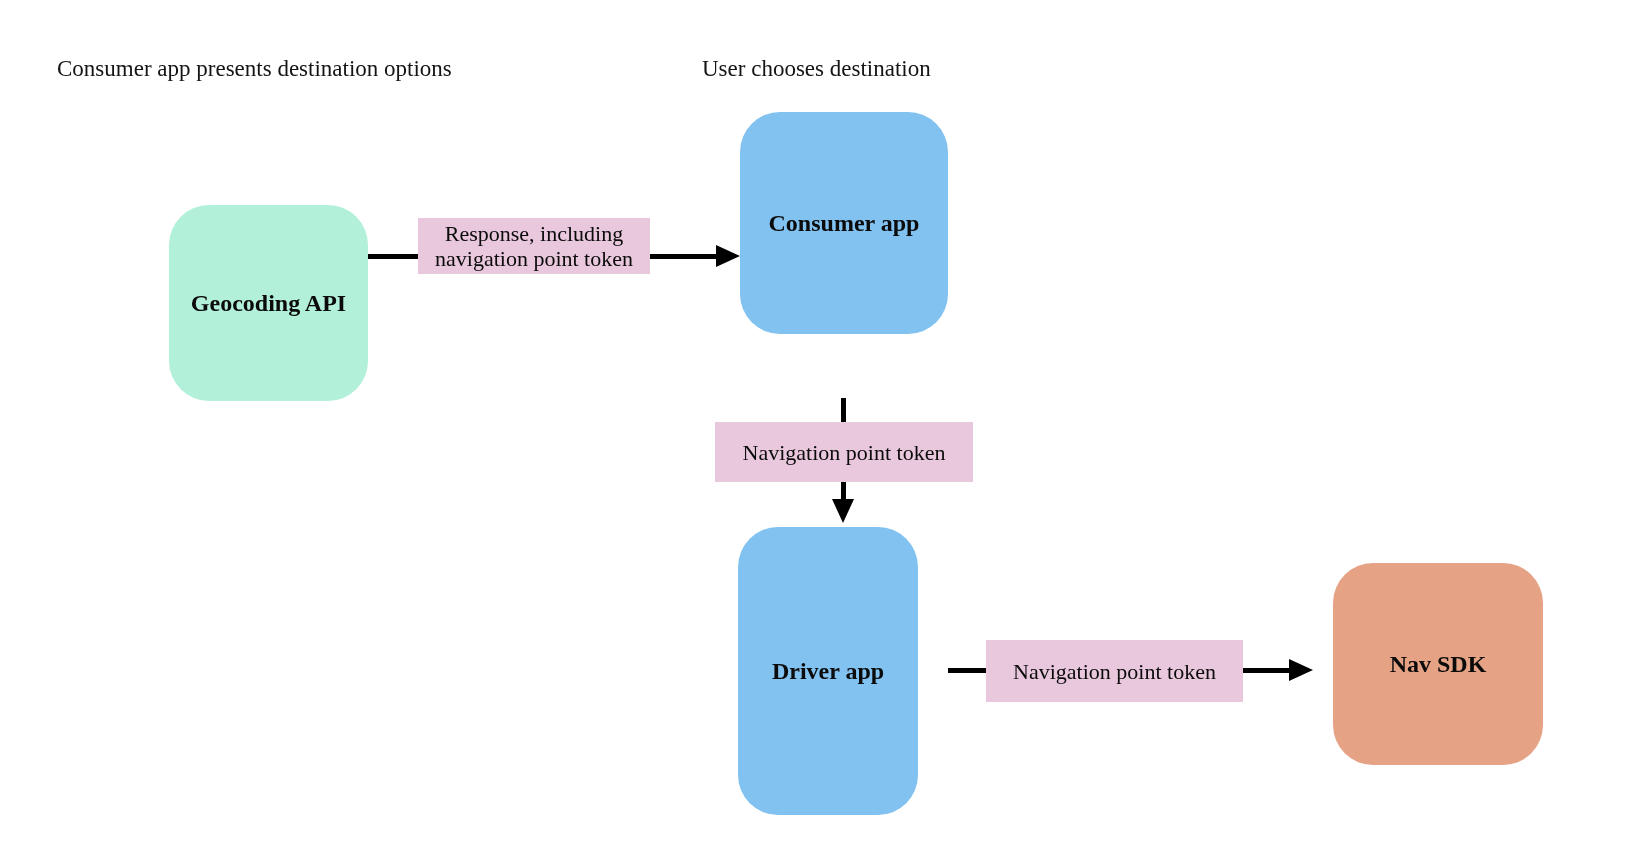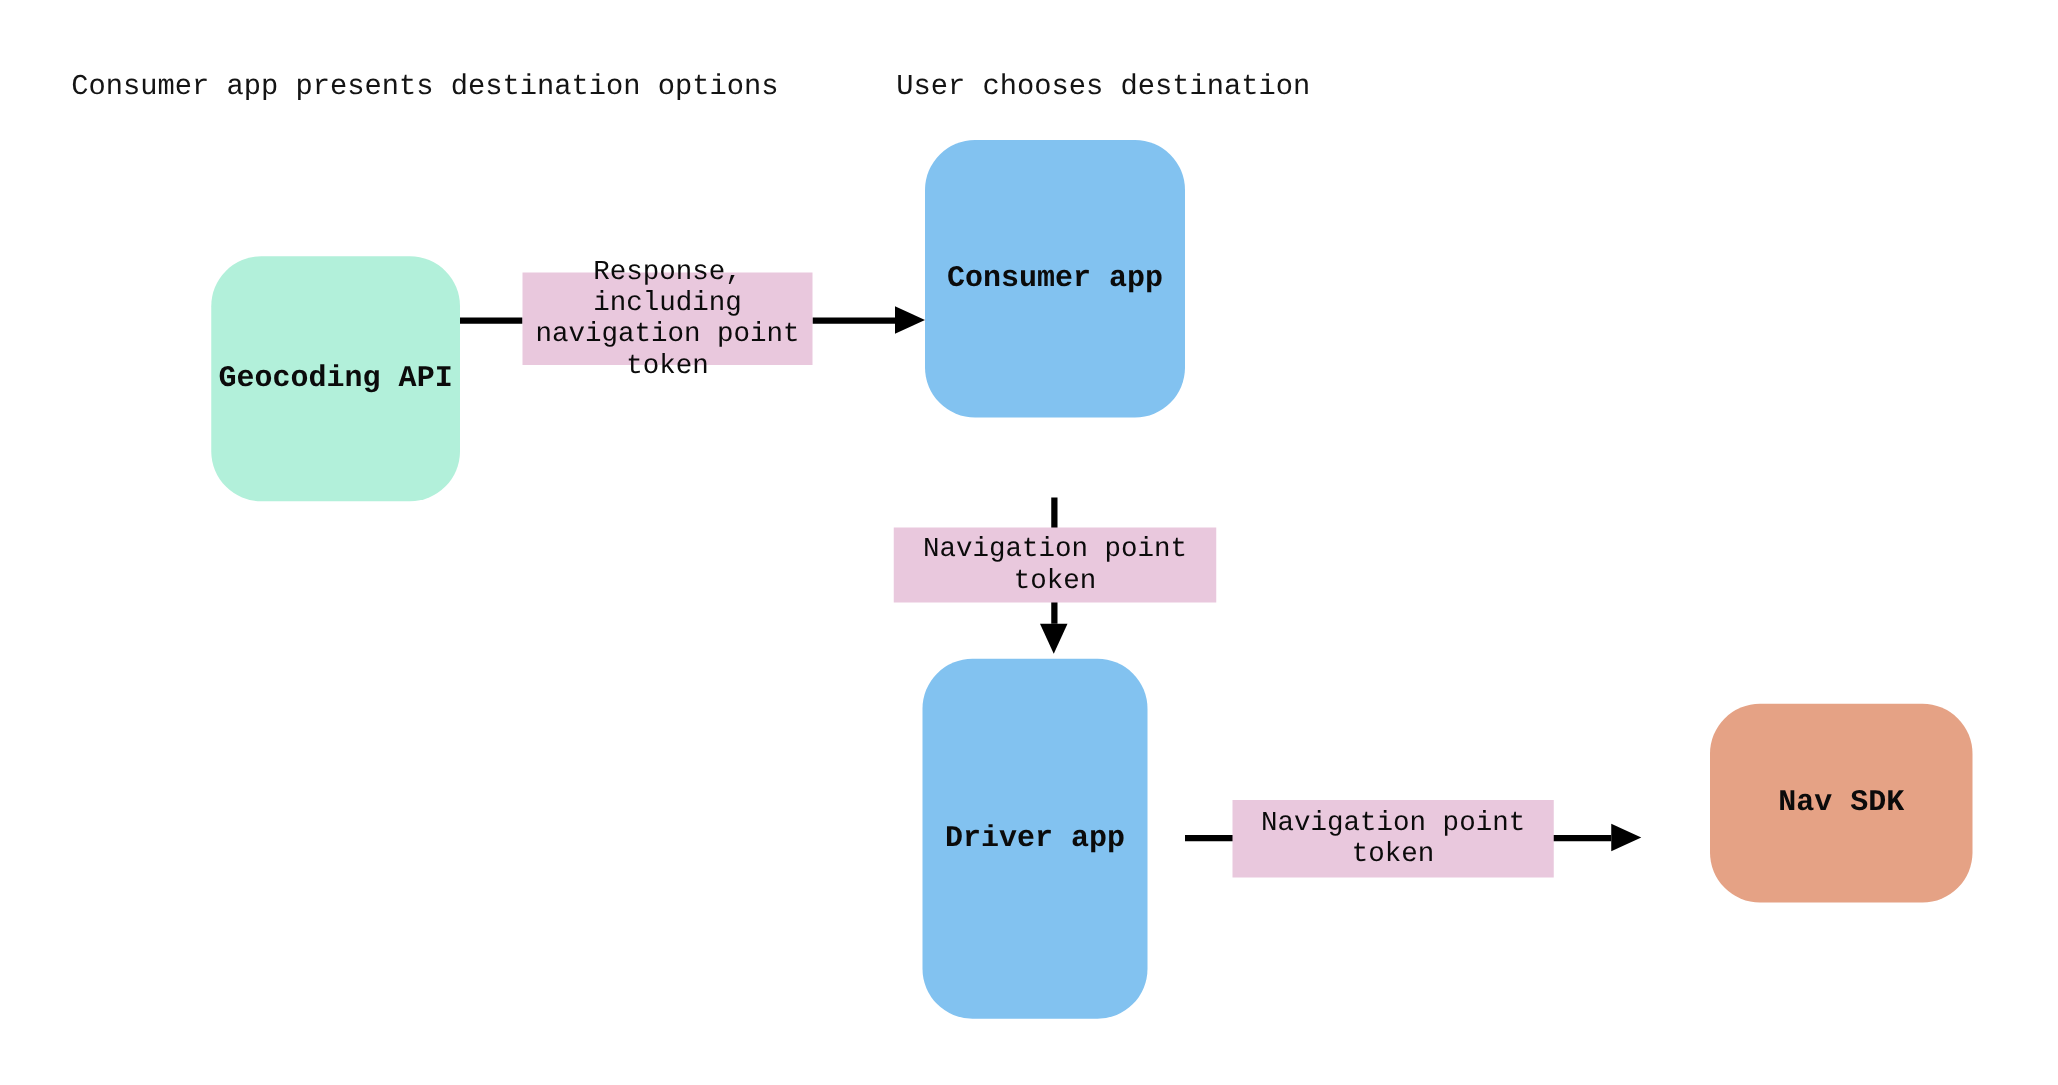--- a/index.html
+++ b/index.html
@@ -1,21 +1,21 @@
 <!DOCTYPE html>
 <html><head>
 <meta charset="utf-8">
 <style>
   html, body { margin: 0; padding: 0; background: #ffffff; }
   .canvas {
     position: relative;
     width: 1646px;
     height: 868px;
     background: #ffffff;
-    font-family: Liberation Mono, monospace;
+    font-family: Liberation Serif, serif;
     overflow: hidden;
   }
   .stage-heading {
     position: absolute;
     top: 56px;
     font-size: 23px;
     color: #141414;
     white-space: nowrap;
   }
   .node {
@@ -62,30 +62,30 @@
     border-left: 24px solid #000000;
   }
   .arrowhead.down {
     border-left: 11px solid transparent;
     border-right: 11px solid transparent;
     border-top: 24px solid #000000;
   }
 
   
   #heading-1 { left: 57px; }
-  #heading-2 { left: 717px; }
+  #heading-2 { left: 702px; }
   #heading-3 { left: 1208px; }
 
   #node-geocoding-api { left: 169px; top: 158px; width: 199px; height: 196px; }
   #node-consumer-app  { left: 740px; top: 112px; width: 208px; height: 222px; }
   #node-driver-app    { left: 738px; top: 527px; width: 180px; height: 288px; }
-  #node-nav-sdk       { left: 1368px; top: 563px; width: 210px; height: 159px; }
+  #node-nav-sdk       { left: 1333px; top: 563px; width: 210px; height: 202px; }
 
   #edge1-line-a { left: 368px;   top: 253.5px; width: 50px;  height: 5px; }
-  #edge1-label  { left: 418px;   top: 218px;   width: 232px; height: 74px; }
+  #edge1-label  { left: 418px;   top: 218px;   width: 232px; height: 56px; }
   #edge1-line-b { left: 650px;   top: 253.5px; width: 66px;  height: 5px; }
   #edge1-head   { left: 716px;   top: 245px; }
 
   #edge2-line   { left: 840.5px; top: 398px;   width: 5px;   height: 101px; }
   #edge2-label  { left: 715px;   top: 422px;   width: 258px; height: 60px; }
   #edge2-head   { left: 832px;   top: 499px; }
 
   #edge3-line   { left: 948px;   top: 667.5px; width: 341px; height: 5px; }
   #edge3-label  { left: 986px;   top: 640px;   width: 257px; height: 62px; }
   #edge3-head   { left: 1289px;  top: 659px; }

